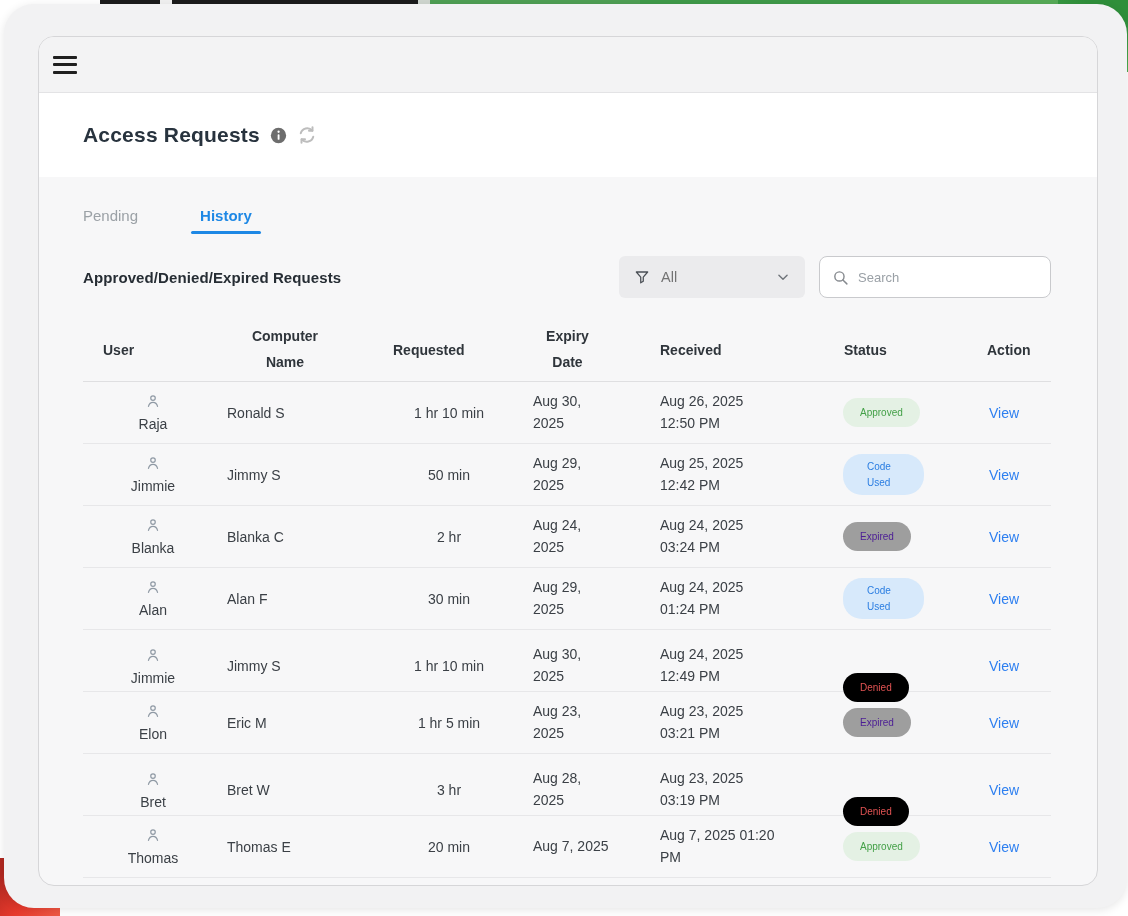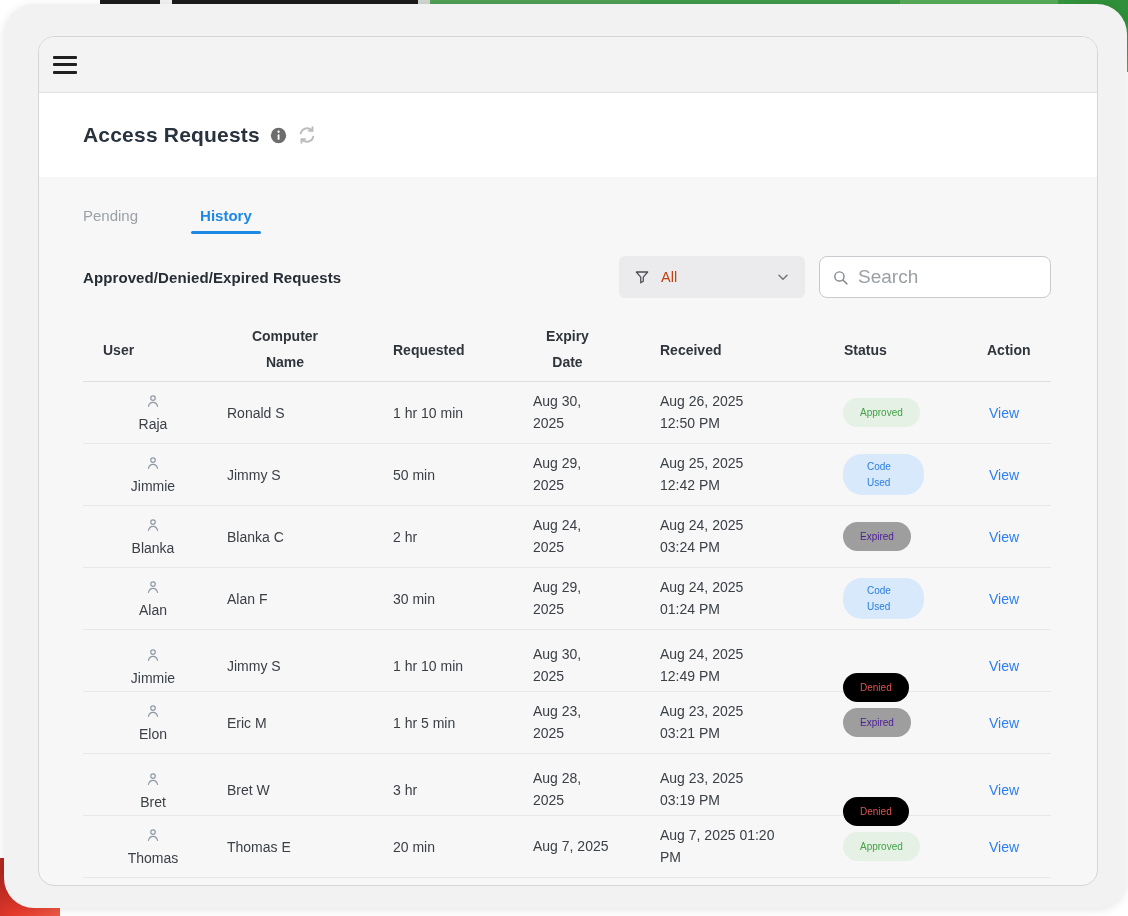--- a/index.html
+++ b/index.html
@@ -41,43 +41,43 @@
   .tabs { margin-top:30px; display:flex; gap:62px; }
   .tab { font-size:15px; color:#9ba1a6; padding-bottom:10px; position:relative; cursor:pointer; }
   .tab.active { color:#1e88e5; font-weight:700; }
   .tab.active::after { content:""; position:absolute; left:-9px; right:-9px; bottom:0;
     height:3px; border-radius:3px; background:#1e88e5; }
 
   .toolbar { margin-top:22px; display:flex; align-items:center; }
   .section-heading { font-size:15px; font-weight:700; color:#262d34; letter-spacing:.1px; }
   .filter-btn { margin-left:auto; width:186px; height:42px; background:#ebebed;
     border-radius:6px; display:flex; align-items:center; padding:0 15px; gap:11px; cursor:pointer; }
-  .filter-label { font-size:14.5px; color:#c2410c; }
+  .filter-label { font-size:14.5px; color:#737373; }
   .filter-chevron { margin-left:auto; display:flex; }
   .search-box { margin-left:14px; width:232px; height:42px; background:#fff;
     border:1px solid #c9cacd; border-radius:8px; display:flex; align-items:center;
     padding:0 12px; gap:9px; }
   .search-box input { border:none; outline:none; background:transparent; width:100%;
-    font-size:19px; color:#15803d; font-family:inherit; }
+    font-size:13px; color:#15803d; font-family:inherit; }
   .search-box input::placeholder { color:#9aa0a6; }
 
   .thead, .trow { display:grid;
     grid-template-columns:122px 160px 140px 125px 195px 140px 88px; align-items:center; }
   .thead { margin-top:20px; min-height:64px; border-bottom:1px solid #dfdfe1;
     font-size:14px; font-weight:700; color:#2f353b; }
   .th-user { padding-left:20px; } .th-requested { padding-left:28px; }
   .th-received { padding-left:30px; } .th-status { padding-left:19px; }
   .th-action { padding-left:22px; }
   .th-center span { display:block; margin:0 auto; text-align:center; line-height:1.85; }
   .th-computer span { width:80px; } .th-expiry span { width:54px; }
 
   .trow { height:62px; border-bottom:1px solid #e7e7e9; font-size:14px; color:#3b4046; }
   .c-user { padding-left:18px; display:flex; align-items:center; gap:7px;flex-direction:column; }
   .c-computer { padding-left:22px; }
-  .c-requested { padding-left:28px; }
+  .c-requested { padding-left:28px;text-align:center; }
   .c-expiry span { display:inline-block; width:82px; margin-left:28px; line-height:1.55; }
   .c-received span { display:inline-block; width:118px; margin-left:30px; line-height:1.55; }
   .c-status { padding-left:18px; }
   .c-action { padding-left:24px; }
   .view-link { color:#2d7ff0; cursor:pointer; }
 
   .badge { display:inline-block; border-radius:19px; font-size:10px;
     padding:7px 17px; line-height:1.5; white-space:nowrap; }
   .badge.approved { background:#e4f1e4; color:#43a047; }
   .badge.code-used { background:#d7e9fb; color:#2a7de1; white-space:normal;

